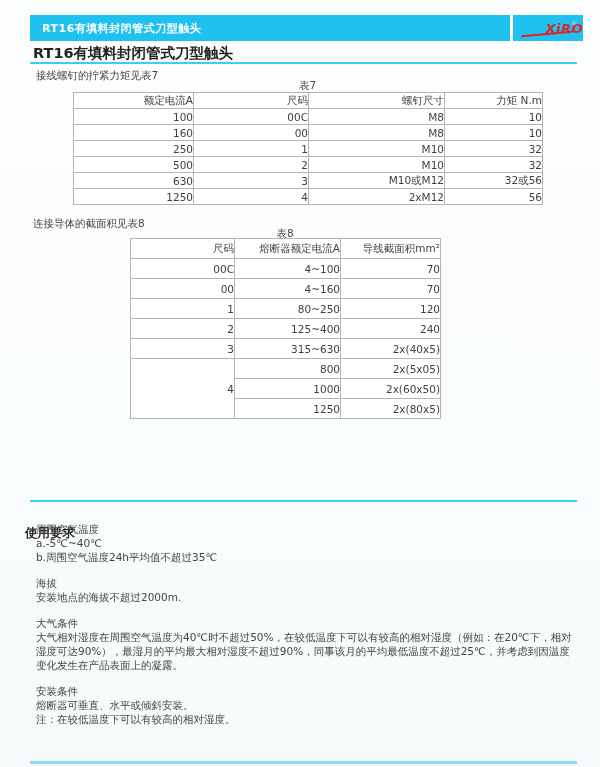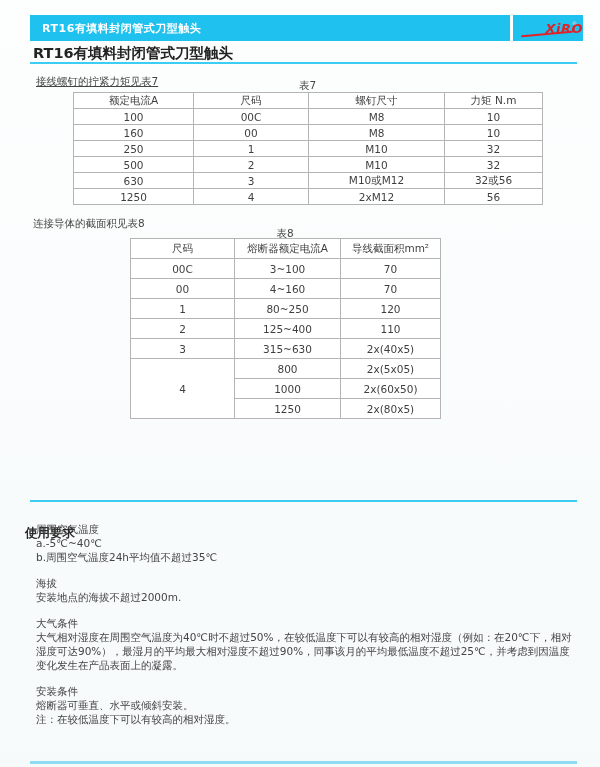--- a/index.html
+++ b/index.html
@@ -33,29 +33,29 @@
     position:absolute;left:8px;right:10px;bottom:6px;height:2px;
     background:#e02328;transform:rotate(-5deg);border-radius:2px;z-index:1;
   }
   .logo-reg{color:#f3dada;font-size:5px;position:absolute;top:5px;right:6px;font-style:normal;}
 
   
   .doc-title{position:absolute;left:33px;top:44px;font-size:14.5px;font-weight:bold;color:#222;}
   .title-rule{position:absolute;left:30px;top:62px;width:547px;height:2px;background:#3ccdf2;}
 
   .small-text{font-size:10.5px;color:#454545;}
-  .intro7{position:absolute;left:36px;top:75px;text-decoration:underline;}
+  .intro7{position:absolute;left:36px;top:69px;}
   .cap7{position:absolute;left:73px;top:79px;width:469px;text-align:center;}
   .intro8{position:absolute;left:33px;top:217px;}
   .cap8{position:absolute;left:130px;top:227px;width:310px;text-align:center;}
 
   table{border-collapse:collapse;table-layout:fixed;}
   td,th{
     border:1px solid #b4b4b4;font-size:10.5px;font-weight:normal;
-    text-align:center;vertical-align:middle;padding:0;color:#3f3f3f;
+    text-align:right;vertical-align:middle;padding:0;color:#3f3f3f;
     background:#fff;
   }
   .t7{position:absolute;left:73px;top:92px;width:469px;}
   .t7 td,.t7 th{height:15px;}
   .t8{position:absolute;left:130px;top:238px;width:310px;}
   .t8 th{height:19px;}
   .t8 td{height:19px;}
 
   
   .usage-head{position:absolute;left:25px;top:481px;font-size:12.5px;font-weight:bold;color:#2a2a2a;margin-top:44px;}
@@ -152,37 +152,37 @@
         <col style="width:100px">
       </colgroup>
     <tbody>
         <tr>
       <th>尺码</th>
       <th>熔断器额定电流A</th>
       <th>导线截面积mm²</th>
     </tr>
     <tr>
       <td>00C</td>
-      <td>3~100</td>
+      <td>4~100</td>
       <td>70</td>
     </tr>
     <tr>
       <td>00</td>
       <td>4~160</td>
       <td>70</td>
     </tr>
     <tr>
       <td>1</td>
       <td>80~250</td>
       <td>120</td>
     </tr>
     <tr>
       <td>2</td>
       <td>125~400</td>
-      <td>110</td>
+      <td>240</td>
     </tr>
     <tr>
       <td>3</td>
       <td>315~630</td>
       <td>2x(40x5)</td>
     </tr>
     <tr>
       <td rowspan="3">4</td>
       <td>800</td>
       <td>2x(5x05)</td>

